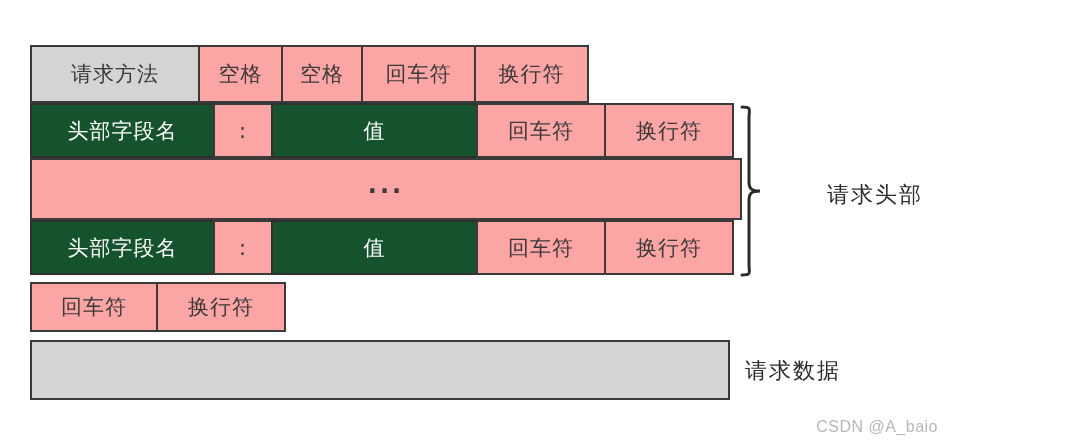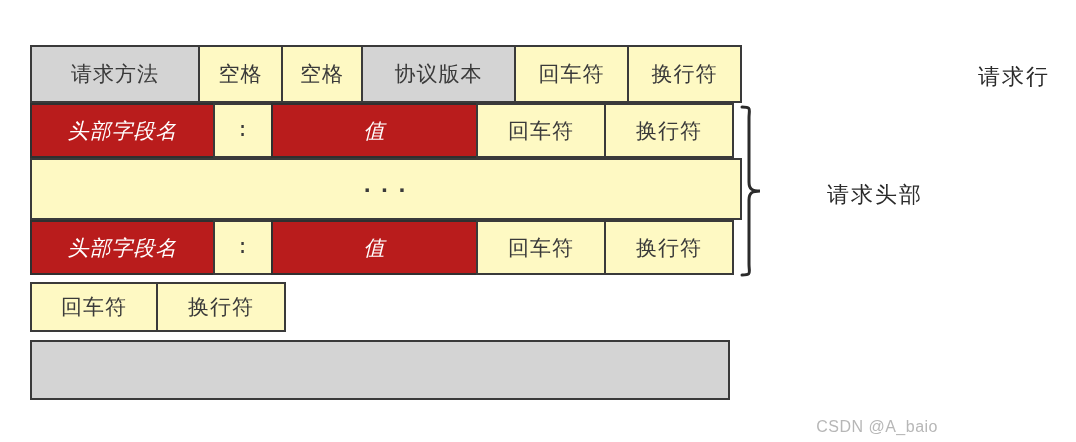--- a/index.html
+++ b/index.html
@@ -41,29 +41,27 @@
     color: #2b2b2b;
     white-space: nowrap;
     overflow: hidden;
   }
 
   .cell.light {
     background: #d4d4d4;
     color: #3a3a3a;
   }
   .cell.white {
-    background: #fef9c3;
+    background: #fca5a5;
     color: #3a3a3a;
-    font-family: Liberation Mono, monospace;
   }
   .cell.dark {
-    background: #b91c1c;
+    background: #14532d;
     color: #ffffff;
     border-color: #303030;
-    font-style: italic;
   }
 
   .cell + .cell {
     margin-left: -2px;
   }
 
   .ellipsis-cell {
     font-size: 24px;
     font-weight: bold;
     letter-spacing: 3px;
@@ -103,26 +101,24 @@
 </style>
 </head>
 <body>
 
 <div id="diagram">
 
   <div class="row" id="row-request-line">
     <div class="cell light" style="width:170px;height:58px;">请求方法</div>
     <div class="cell white" style="width:85px;height:58px;">空格</div>
     <div class="cell white" style="width:82px;height:58px;">空格</div>
-    <div class="cell light" style="width:155px;height:58px;">协议版本</div>
     <div class="cell white" style="width:115px;height:58px;">回车符</div>
     <div class="cell white" style="width:115px;height:58px;">换行符</div>
   </div>
 
-  <div class="side-label" style="left:978px; top:62px;">请求行</div>
 
   <div class="row" id="row-header-1">
     <div class="cell dark" style="width:185px;height:55px;">头部字段名</div>
     <div class="cell white" style="width:60px;height:55px;">:</div>
     <div class="cell dark" style="width:207px;height:55px;">值</div>
     <div class="cell white" style="width:130px;height:55px;">回车符</div>
     <div class="cell white" style="width:130px;height:55px;">换行符</div>
   </div>
 
   <div class="row" id="row-ellipsis">
@@ -146,16 +142,17 @@
 
   <div class="row" id="row-crlf">
     <div class="cell white" style="width:128px;height:50px;">回车符</div>
     <div class="cell white" style="width:130px;height:50px;">换行符</div>
   </div>
 
   <div class="row" id="row-body">
     <div class="cell light" style="width:700px;height:60px;"></div>
   </div>
 
+  <div class="side-label" style="left:745px; top:356px;">请求数据</div>
 
   <div class="watermark">CSDN @A_baio</div>
 
 </div>
 
 </body></html>

